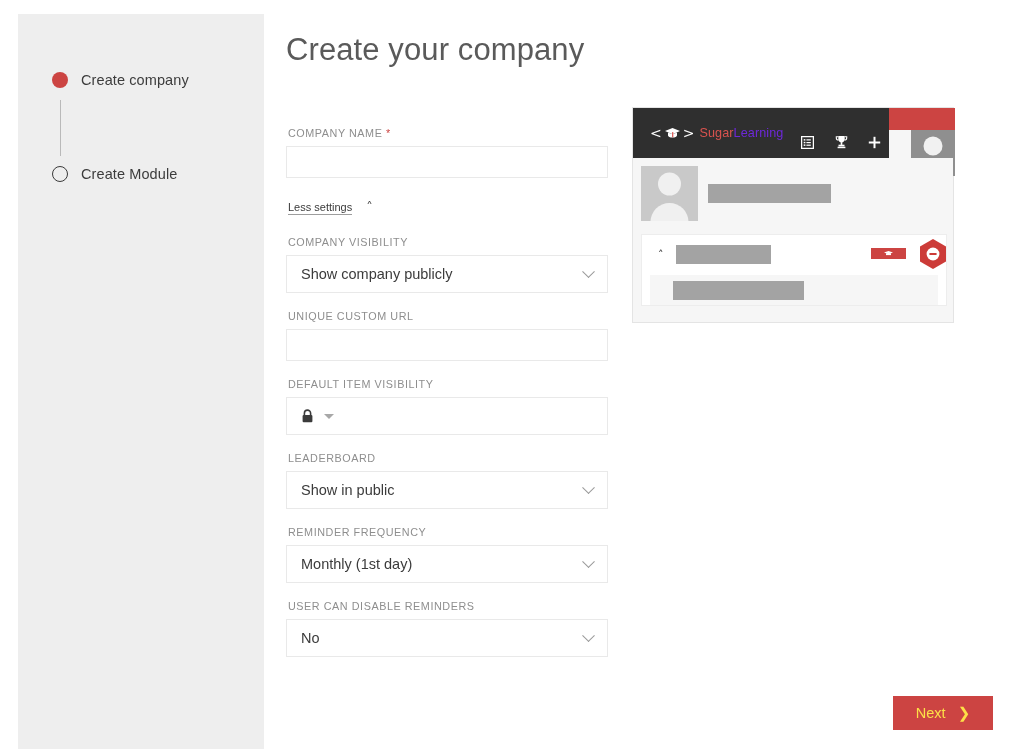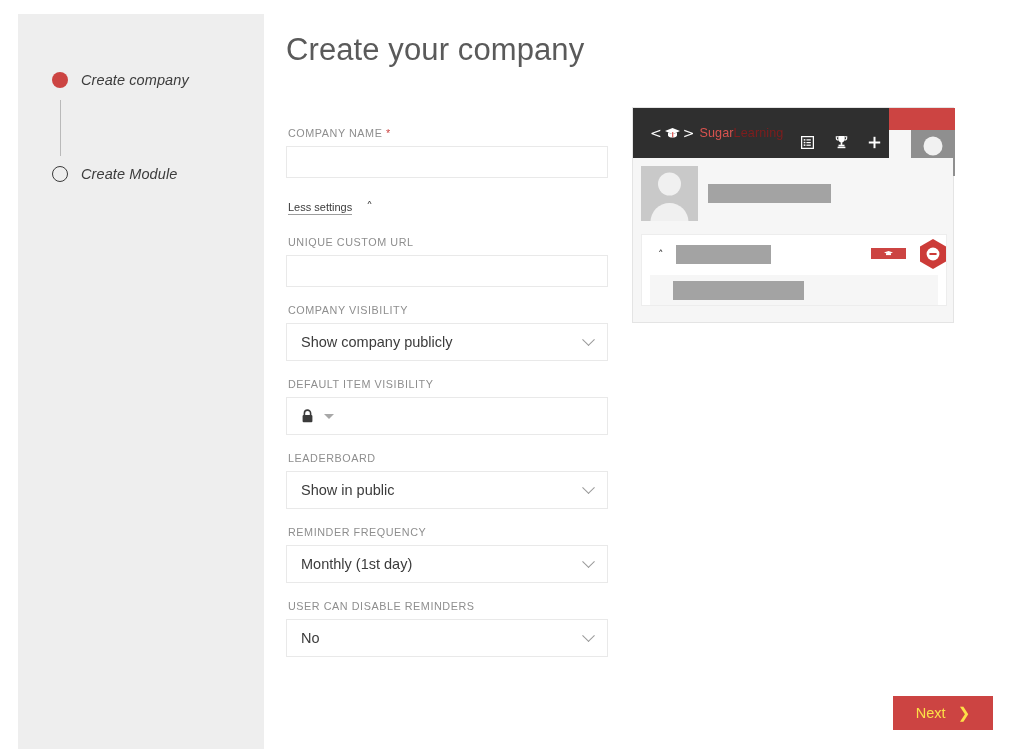--- a/index.html
+++ b/index.html
@@ -20,21 +20,20 @@
   }
 
   
   .sidebar {
     position: absolute;
     left: 18px;
     top: 14px;
     width: 246px;
     bottom: 0;
     background: #eeeeee;
-    font-style: italic;
   }
   .steps {
     position: absolute;
     left: 34px;
     top: 52px;
     width: 200px;
   }
   .step {
     position: relative;
     display: flex;
@@ -233,21 +232,21 @@
     display: flex;
     align-items: center;
   }
   .pv-brand {
     margin-left: 5px;
     font-size: 12.6px;
     letter-spacing: .1px;
     white-space: nowrap;
   }
   .pv-brand .b1 { color: #d9534f; }
-  .pv-brand .b2 { color: #7f1d1d; }
+  .pv-brand .b2 { color: #6d28d9; }
 
   .pv-icons {
     position: absolute;
     left: 168px; top: 27px;
     width: 80px;
     display: flex;
     justify-content: space-between;
     align-items: center;
   }
   .pv-ico { display: flex; align-items: center; justify-content: center; }
@@ -398,33 +397,33 @@
       </div>
 
       
       <div class="less-settings">
         <span class="ls-text">Less settings</span>
         <span class="caret-up">˄</span>
       </div>
 
       
       <div class="field">
-        <div class="field-label">UNIQUE CUSTOM URL</div>
-        <input class="text-input" type="text" value="" style="">
-      </div>
-
-      
-      <div class="field">
         <div class="field-label">COMPANY VISIBILITY</div>
         <div class="select-wrap">
           <div class="select-box">
             <span class="val">Show company publicly</span>
             <span class="chev"></span>
           </div>
         </div>
+      </div>
+
+      
+      <div class="field">
+        <div class="field-label">UNIQUE CUSTOM URL</div>
+        <input class="text-input" type="text" value="" style="">
       </div>
 
       
       <div class="field">
         <div class="field-label">DEFAULT ITEM VISIBILITY</div>
         <div class="select-wrap">
           <div class="select-box">
             <span class="lock-ico">
               <svg width="13" height="14" viewBox="0 0 13 14">
                 <path d="M3.4 6V4.2a3.1 3.1 0 0 1 6.2 0V6" fill="none" stroke="#3b3b3b" stroke-width="1.6"></path>

